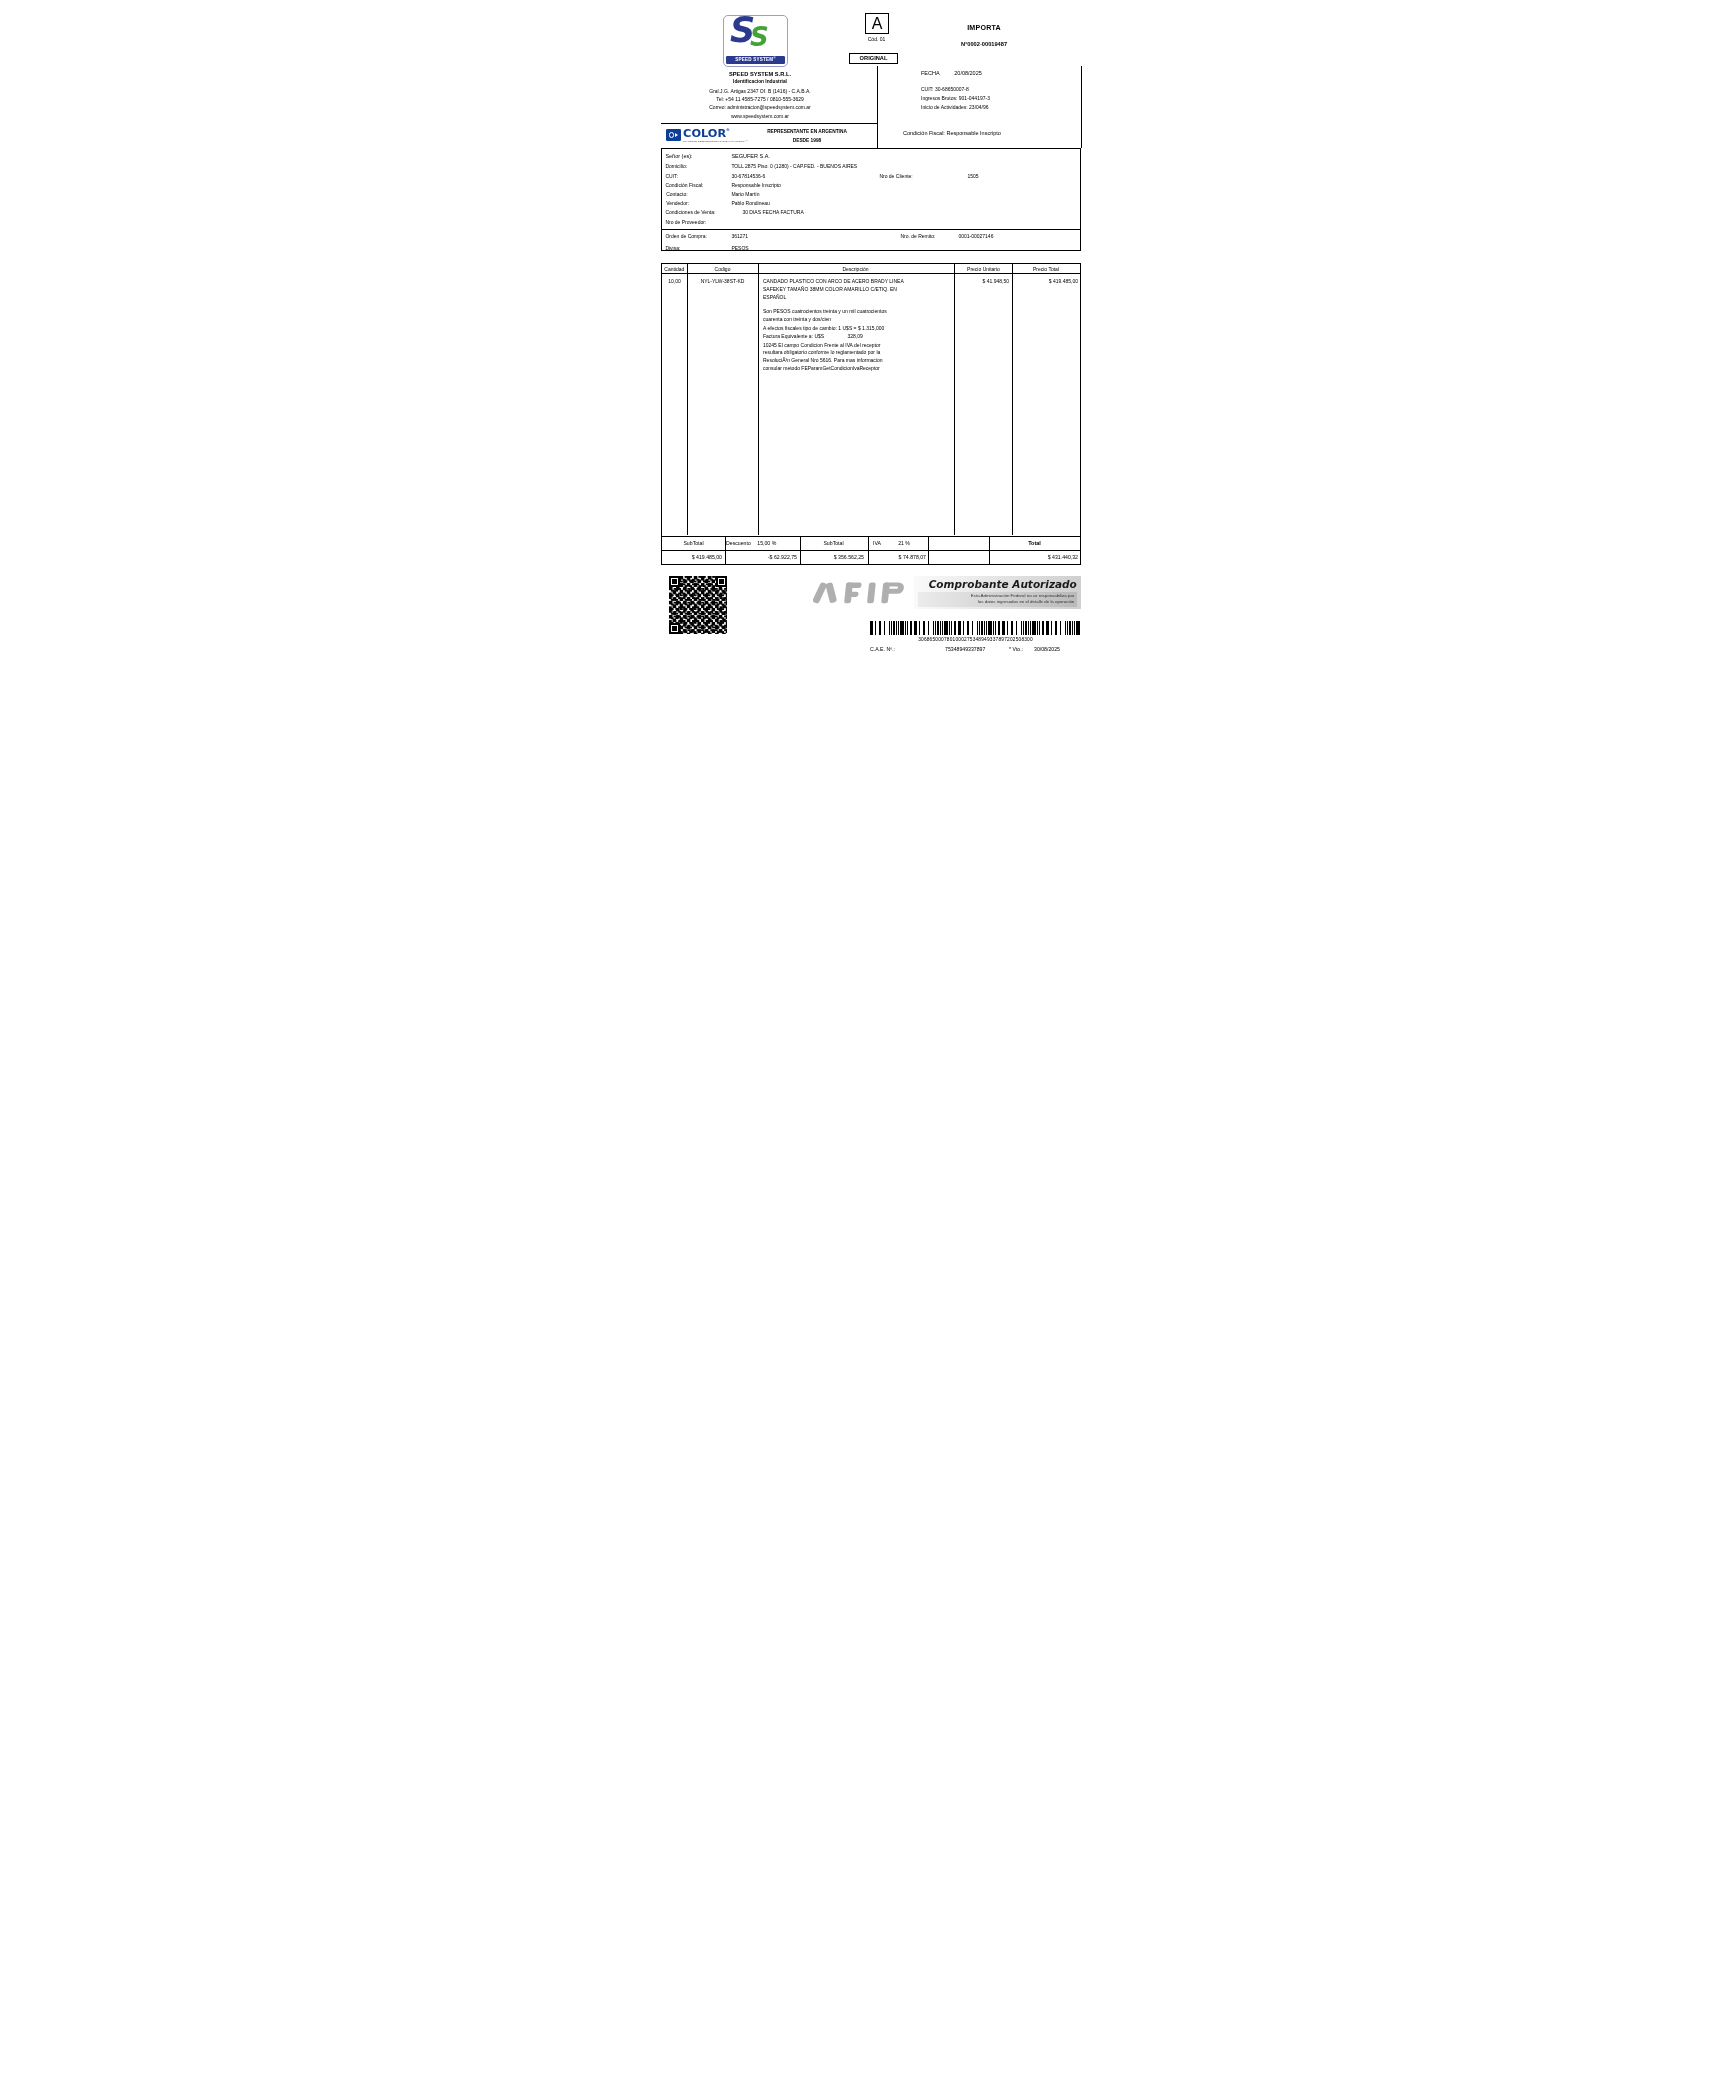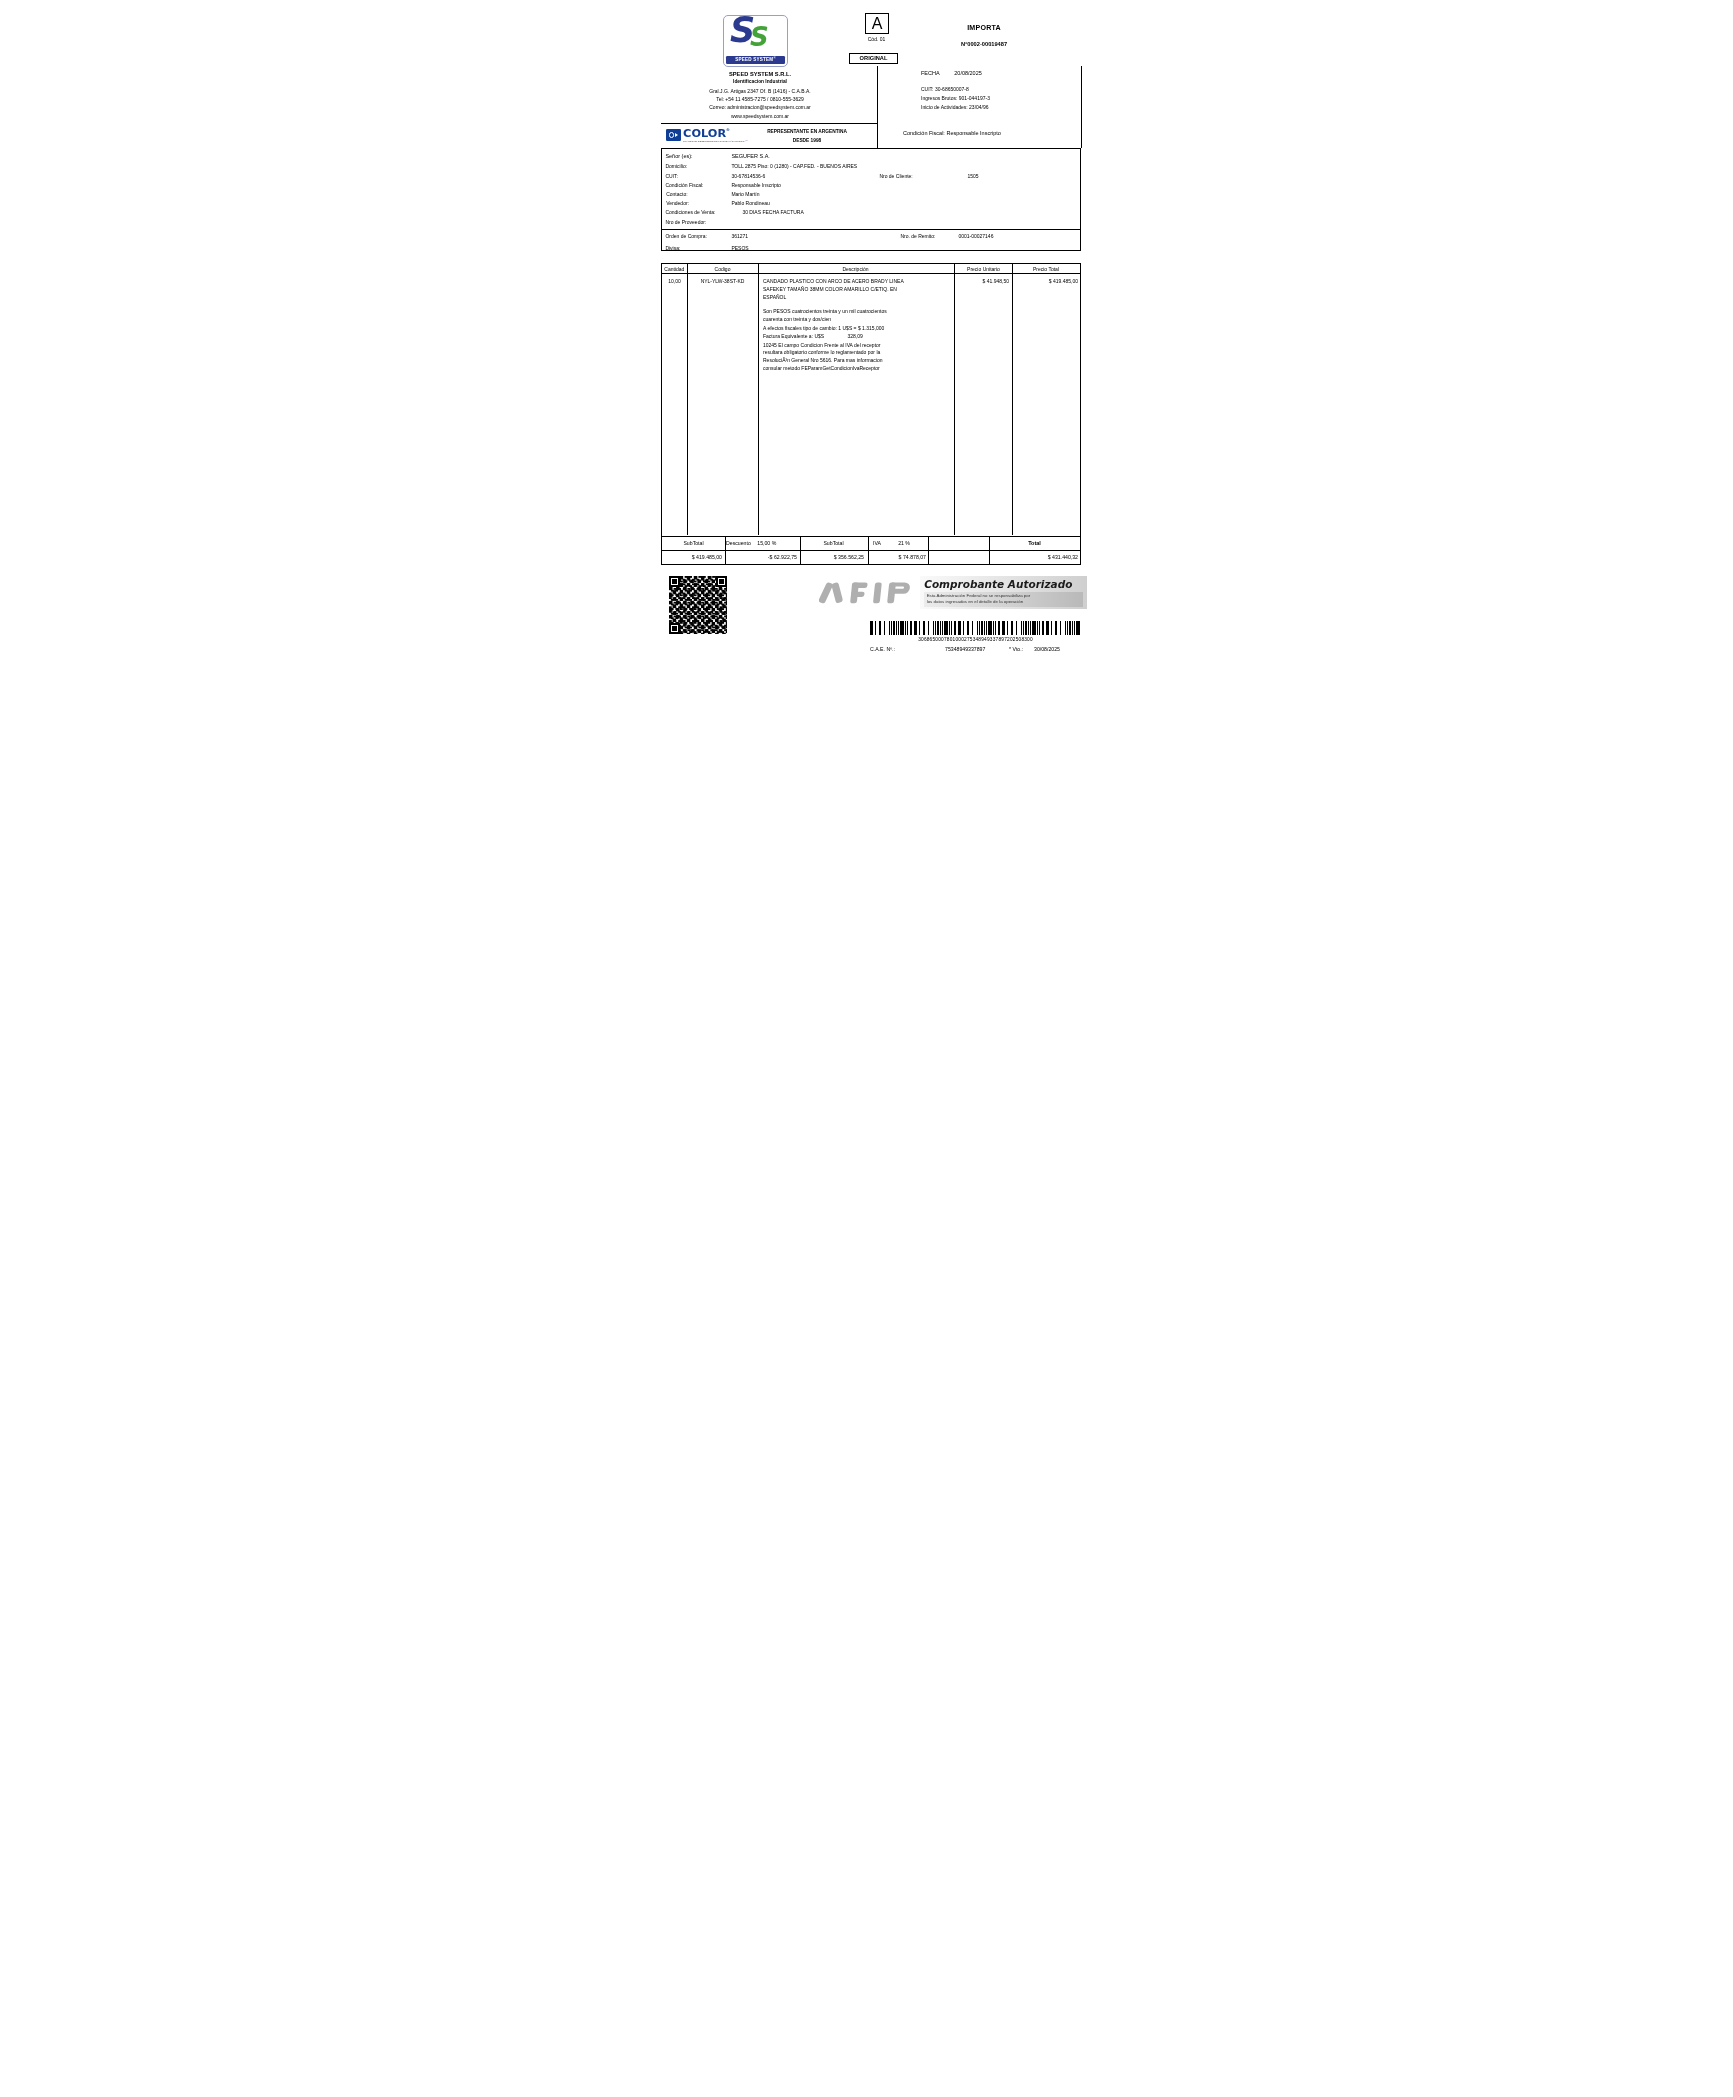--- a/index.html
+++ b/index.html
@@ -214,21 +214,21 @@
     <span class="abs r" style="left:206px;top:17px;width:58px;font-size:5.2px;">$ 74.878,07</span>
     <span class="abs r" style="left:327px;top:17px;width:89px;font-size:5.2px;">$ 431.440,32</span>
   </div>
 
   <div class="qr" style="left:33px;top:576px;width:58px;height:58px;">
     <i class="fp" style="left:0;top:0;"></i>
     <i class="fp" style="right:0;top:0;"></i>
     <i class="fp" style="left:0;bottom:0;"></i>
   </div>
 
-  <div class="afip-box" style="left:183px;top:573px;width:268px;height:39px;">
+  <div class="afip-box" style="left:177px;top:573px;width:268px;height:39px;text-align:right;">
     <svg width="101" height="29" viewBox="0 0 300 84" aria-label="AFIP">
       <g fill="#a9a9a9" opacity="0.92" transform="skewX(-6)">
         <rect x="14" y="12" width="21" height="62" rx="8" transform="rotate(20 24 43)"></rect>
         <rect x="48" y="12" width="21" height="62" rx="8" transform="rotate(-20 58 43)"></rect>
         <rect x="100" y="12" width="20" height="62" rx="7"></rect>
         <rect x="100" y="12" width="46" height="17" rx="7"></rect>
         <rect x="100" y="40" width="40" height="15" rx="7"></rect>
         <rect x="168" y="12" width="20" height="62" rx="7"></rect>
         <rect x="210" y="12" width="20" height="62" rx="7"></rect>
         <path d="M218 12 h38 a17 17 0 0 1 0 34 h-38 v-15 h34 a3.5 3.5 0 0 0 0-7 h-34 z"></path>

